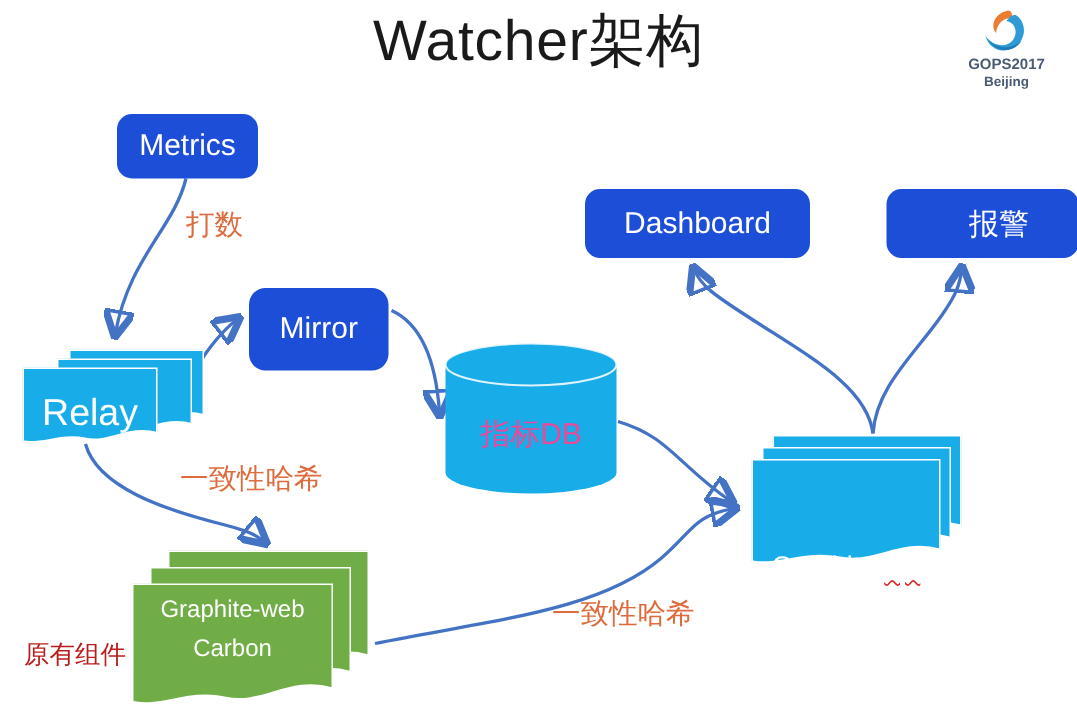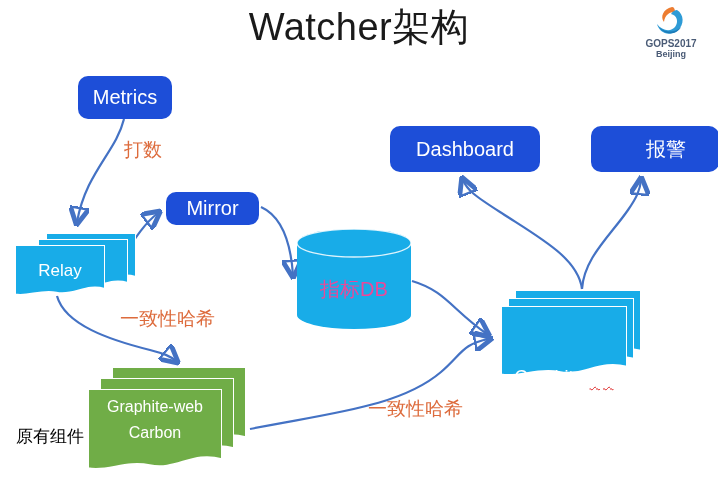--- a/index.html
+++ b/index.html
@@ -18,54 +18,54 @@
   .logo-l2{font-size:9px;font-weight:bold;}
   
   svg.arrows{position:absolute;left:0;top:0;z-index:1;pointer-events:none;}
   svg.arrows path{fill:none;stroke:#4472C4;stroke-width:2.2px;}
   
   .node{
     position:absolute;z-index:2;background:#1d4ed8;border-radius:10px;
     color:#fff;display:flex;align-items:center;justify-content:center;font-size:20px;
   }
   .n-metrics{left:78px;top:76px;width:94px;height:43px;}
-  .n-mirror{left:166px;top:192px;width:93px;height:33px;}
+  .n-mirror{left:166px;top:192px;width:93px;height:55px;border-radius:11px;}
   .n-dashboard{left:390px;top:126px;width:150px;height:46px;}
   .n-alert{left:591px;top:126px;width:106px;height:46px;padding-left:22px;}
   
   .stack{position:absolute;z-index:2;}
   .flag{position:absolute;left:0;top:0;}
   .flag path{stroke:#fff;stroke-width:2px;}
   .flag.blue path{fill:#18ACE8;}
   .flag.green path{fill:#70AD47;}
   .stack-label{
     position:absolute;z-index:3;color:#fff;text-align:center;width:100%;
   }
   .relay-stack{left:15px;top:233px;width:107px;height:67px;}
   .relay-stack .l3{left:31px;top:0;}  .relay-stack .l2{left:23px;top:6px;}  .relay-stack .l1{left:0px;top:12px;}
-  .relay-stack .stack-label{left:0;top:28px;width:90px;font-size:17px;}
+  .relay-stack .stack-label{left:0;top:28px;width:90px;font-size:25px;}
   .api-stack{left:501px;top:290px;width:140px;height:92px;}
   .api-stack .l3{left:14px;top:0;}  .api-stack .l2{left:7px;top:8px;}  .api-stack .l1{left:0;top:16px;}
   .api-stack .stack-label{left:0;top:44px;width:126px;font-size:18px;margin-top:33px;}
   .api-suffix{text-decoration:underline wavy #d22;text-decoration-thickness:1px;text-underline-offset:3px;}
   .green-stack{left:88px;top:367px;width:158px;height:110px;}
   .green-stack .l3{left:24px;top:0;}  .green-stack .l2{left:12px;top:11px;}  .green-stack .l1{left:0;top:22px;}
   .green-stack .stack-label{left:0;top:27px;width:134px;font-size:16px;line-height:26px;}
   
   .cyl{position:absolute;left:296px;top:228px;z-index:2;}
   .cyl-label{
     position:absolute;left:296px;top:276px;width:116px;z-index:3;
     color:#ec4899;font-size:20px;text-align:center;
   }
   
   .edge-label{position:absolute;z-index:3;color:#DD6B3C;font-size:19px;}
   .lab-dashu{left:124px;top:137px;}
   .lab-hash1{left:120px;top:306px;}
   .lab-hash2{left:368px;top:396px;}
-  .legacy{position:absolute;left:16px;top:425px;z-index:3;color:#000000;font-size:17px;}
+  .legacy{position:absolute;left:16px;top:425px;z-index:3;color:#b91c1c;font-size:17px;}
 </style>
 </head>
 <body>
 
 <div class="canvas">
 
   <div class="title">Watcher架构</div>
 
   <div class="logo">
     <svg width="32" height="32" viewBox="0 0 32 32">

